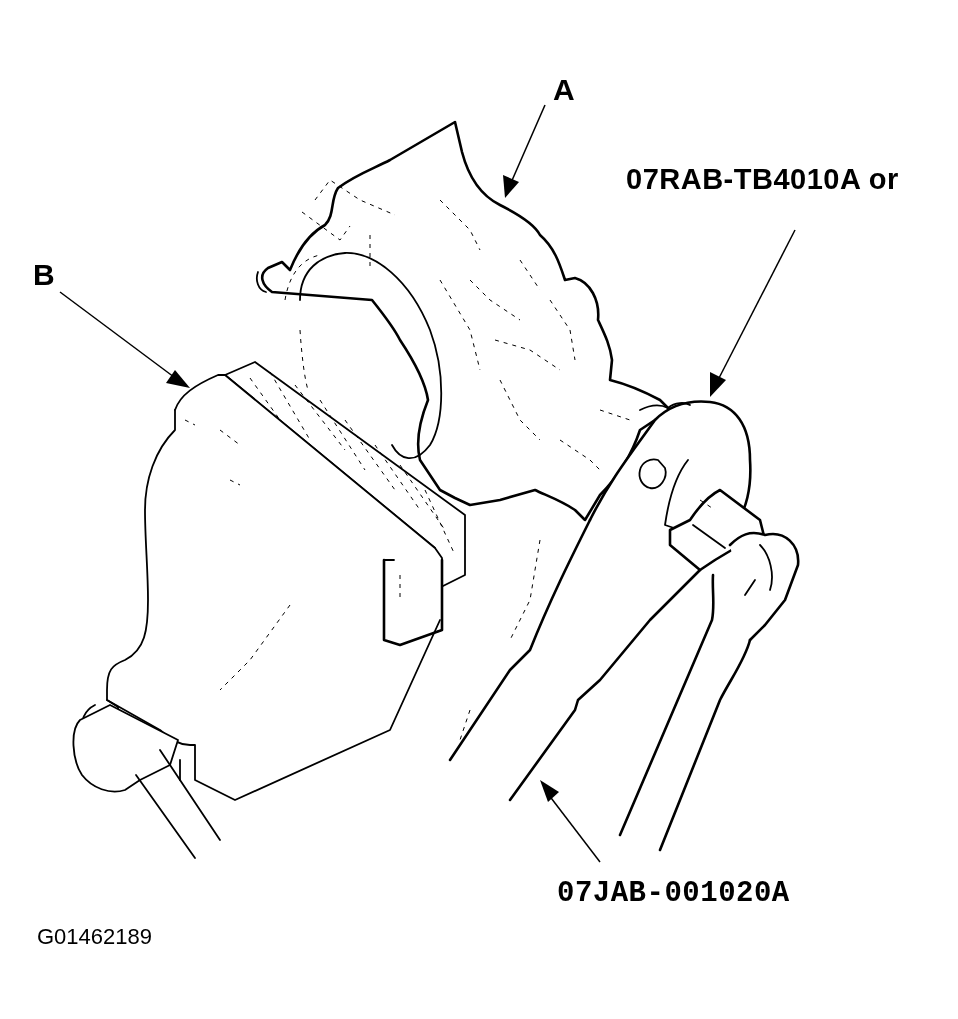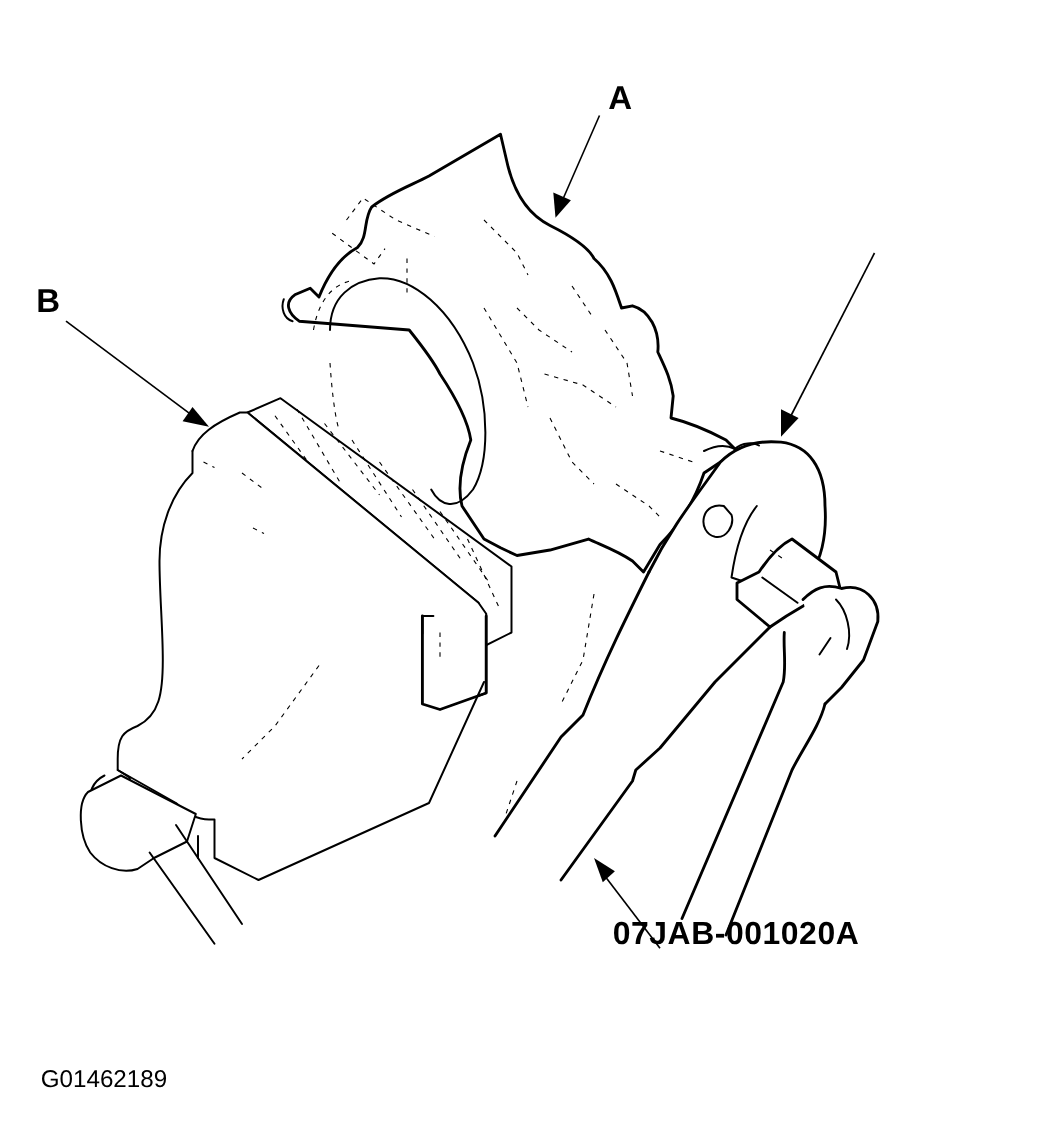--- a/index.html
+++ b/index.html
@@ -8,21 +8,21 @@
     .label {
       position: absolute;
       font-family: "Liberation Sans", "DejaVu Sans", sans-serif;
       font-weight: bold;
       color: #000000;
       white-space: nowrap;
       line-height: 1;
     }
     .label-letter { font-size: 30px; }
     .label-part { font-size: 29px; letter-spacing: 0.5px; }
-    .label-id { font-weight: normal; font-size: 22px; margin-top: 44px; }
+    .label-id { font-weight: normal; font-size: 22px; }
     svg .thick { stroke: #000; stroke-width: 2.6; fill: none; stroke-linejoin: round; stroke-linecap: round; }
     svg .med { stroke: #000; stroke-width: 1.8; fill: none; stroke-linejoin: round; stroke-linecap: round; }
     svg .thin { stroke: #000; stroke-width: 1; fill: none; stroke-dasharray: 4 5; }
     svg .fillw { fill: #fff; }
     svg .arrow { fill: #000; stroke: none; }
     svg .leader { stroke: #000; stroke-width: 1.5; fill: none; }
   </style>
 </head>
 <body>
 
@@ -153,17 +153,18 @@
       <line class="leader" x1="600" y1="862" x2="545" y2="790"></line>
       <polygon class="arrow" points="540,780 559,792 548,802"></polygon>
     </g>
   </svg>
 
   
   <div class="label label-letter" style="left:553px; top:75px;">A</div>
 
   <div class="label label-letter" style="left:33px; top:260px;">B</div>
 
+  <div class="label label-part" style="left:626px; top:165px;">07RAB-TB4010A or</div>
 
-  <div class="label label-part" style="left:557px; top:835px;">07JAB-001020A</div>
+  <div class="label label-part" style="left:557px; top:879px;font-family:Liberation Mono, monospace;">07JAB-001020A</div>
 
   <div class="label label-id" style="left:37px; top:926px;">G01462189</div>
 </div>
 
 </body></html>

